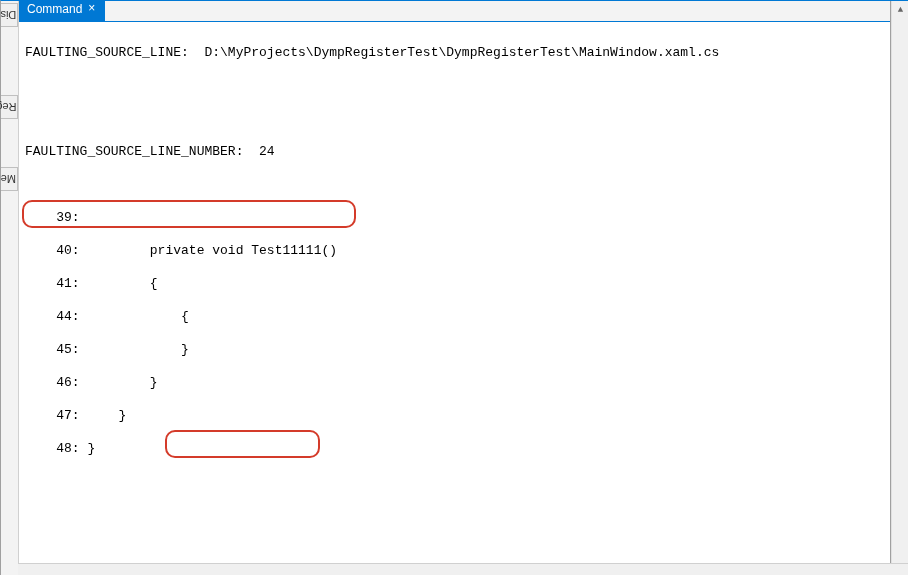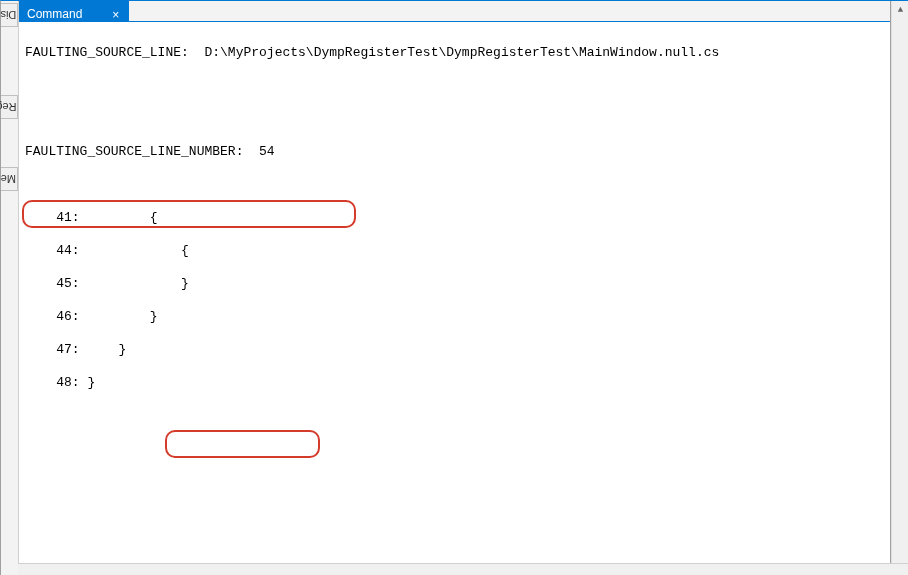--- a/index.html
+++ b/index.html
@@ -64,22 +64,22 @@
     align-items: flex-end;
   }
   .tab {
     background: #0078d4;
     color: #fff;
     height: 21px;
     padding: 2px 6px 0 8px;
     font-family: "Segoe UI", Arial, sans-serif;
     font-size: 12px;
     display: flex;
-    align-items: flex-end;
-    gap: 26px;
+    align-items: flex-start;
+    gap: 2px;
     cursor: pointer;
   }
   .tab .close {
     font-family: Arial, sans-serif;
     font-size: 12px;
     line-height: 1;
     padding: 0 4px;
     cursor: pointer;
   }
   .content {
@@ -142,25 +142,27 @@
 
   <div class="main">
     <div class="tab-bar">
       <div class="tab">
         <span>Command</span>
         <span class="close">×</span>
       </div>
     </div>
 
     <div class="content">
-<div class="line">FAULTING_SOURCE_LINE:  D:\MyProjects\DympRegisterTest\DympRegisterTest\MainWindow.null.cs</div>
+<div class="line">FAULTING_SOURCE_LINE:  D:\MyProjects\DympRegisterTest\DympRegisterTest\MainWindow.xaml.cs</div>
 <div class="line empty-line"></div>
 <div class="line empty-line"></div>
-<div class="line">FAULTING_SOURCE_LINE_NUMBER:  54</div>
+<div class="line">FAULTING_SOURCE_LINE_NUMBER:  24</div>
 <div class="line empty-line"></div>
+<div class="line">    39: </div>
+<div class="line">    40:         private void Test11111()</div>
 <div class="line">    41:         {</div>
 <div class="line">    44:             {</div>
 <div class="line">    45:             }</div>
 <div class="line">    46:         }</div>
 <div class="line">    47:     }</div>
 <div class="line">    48: }</div>
 
 
 
 

